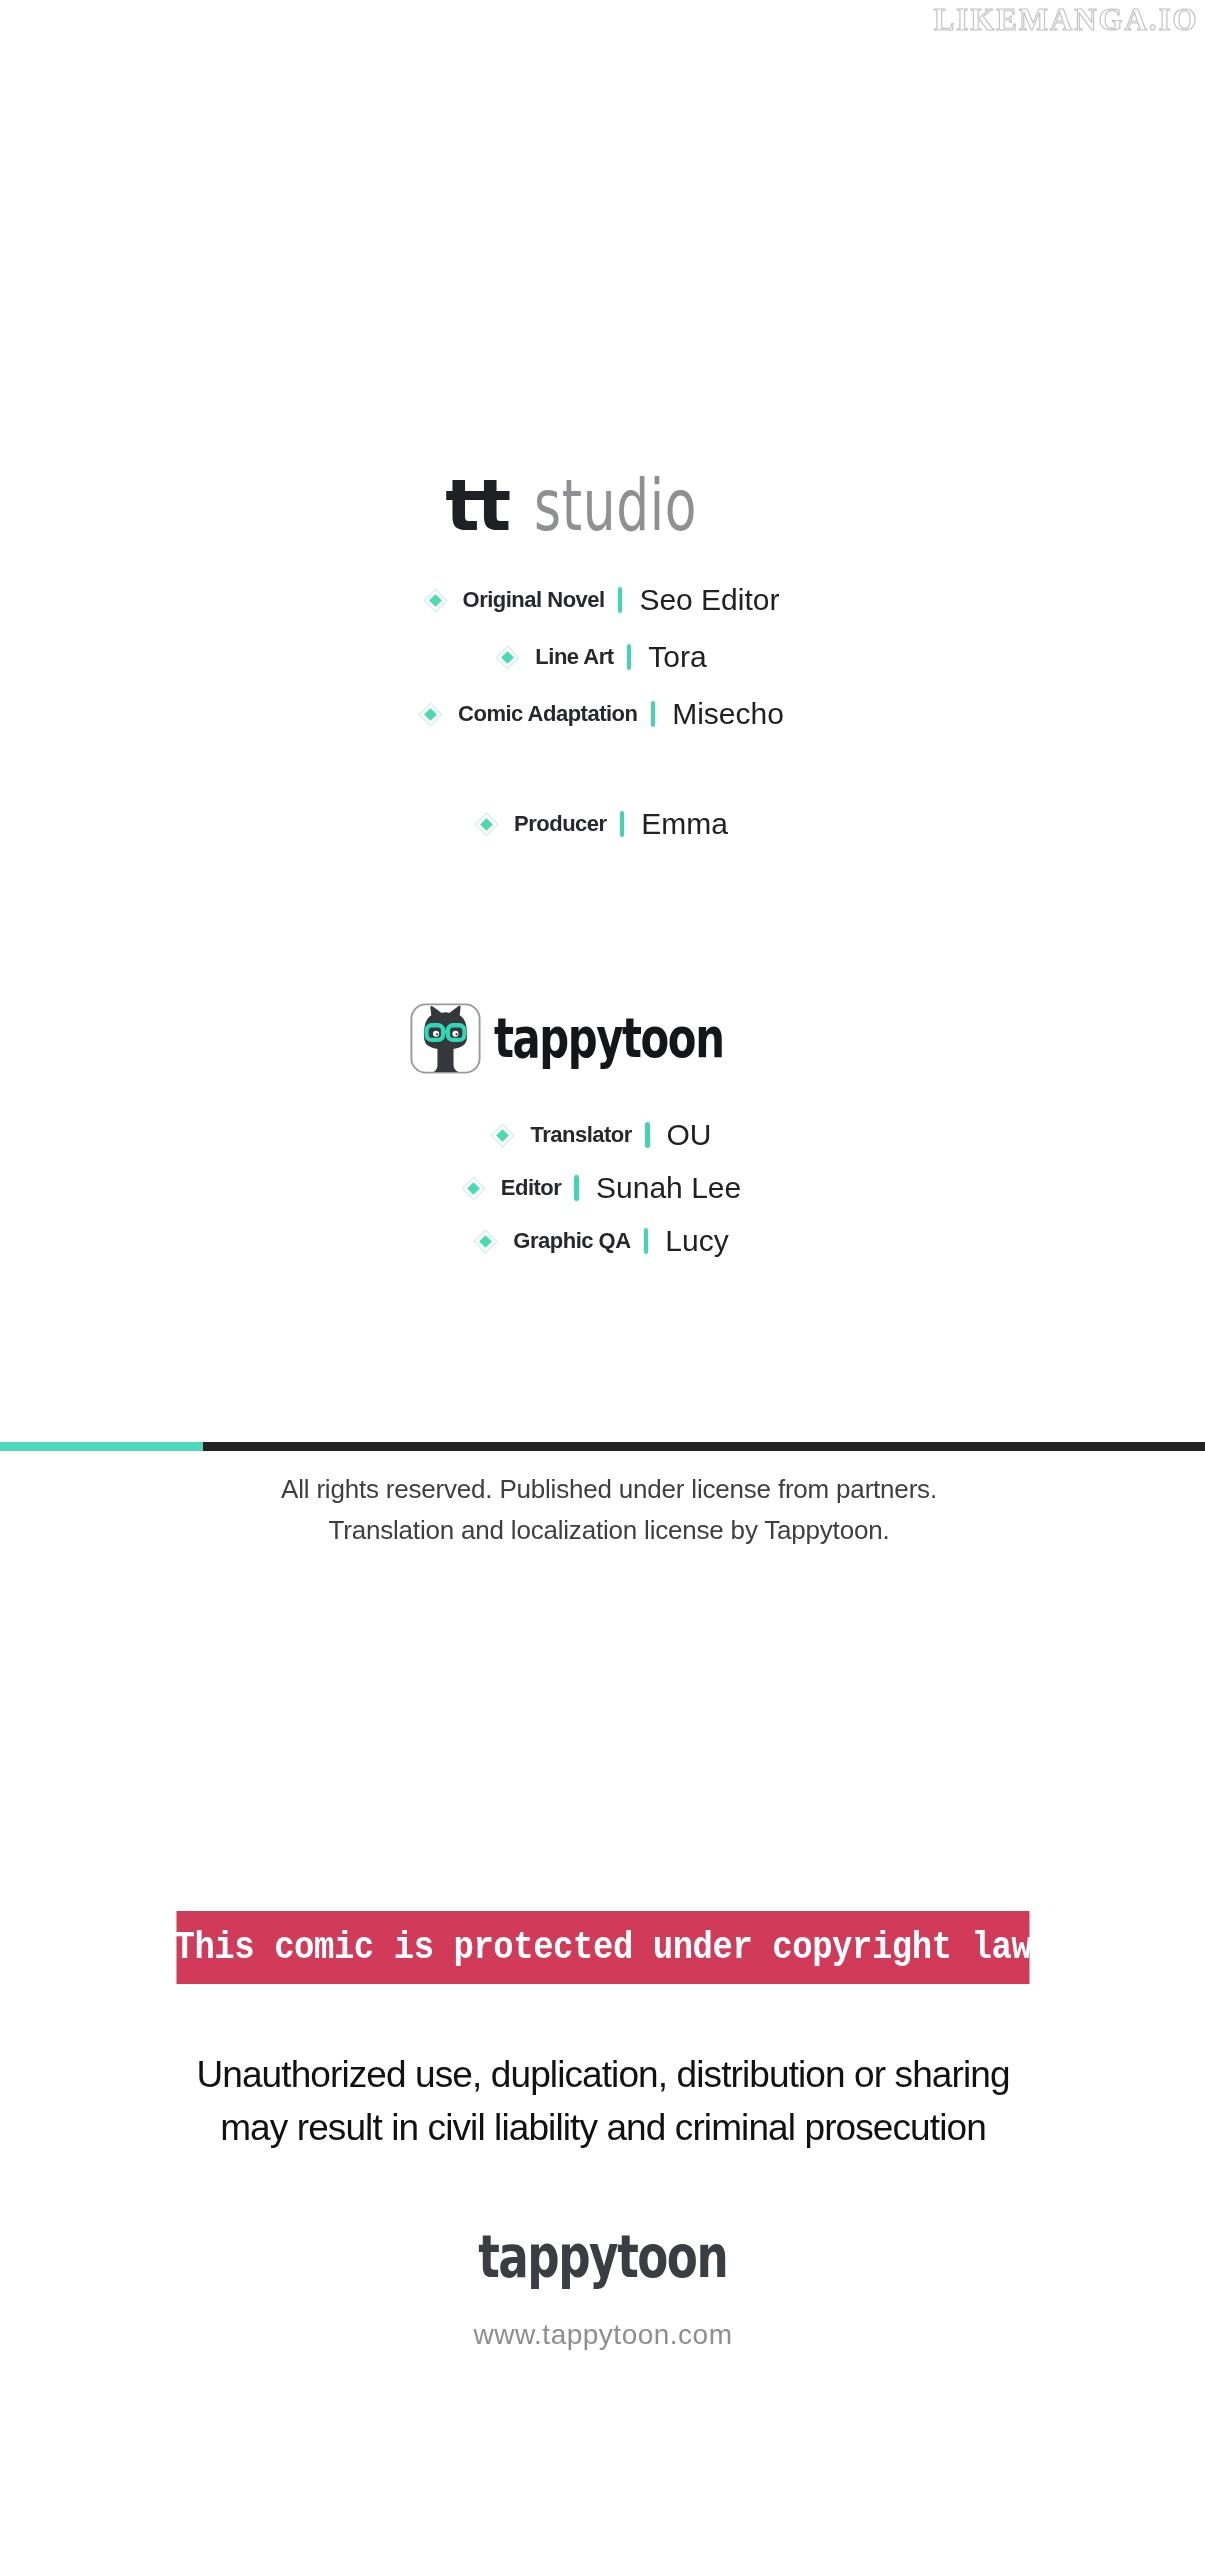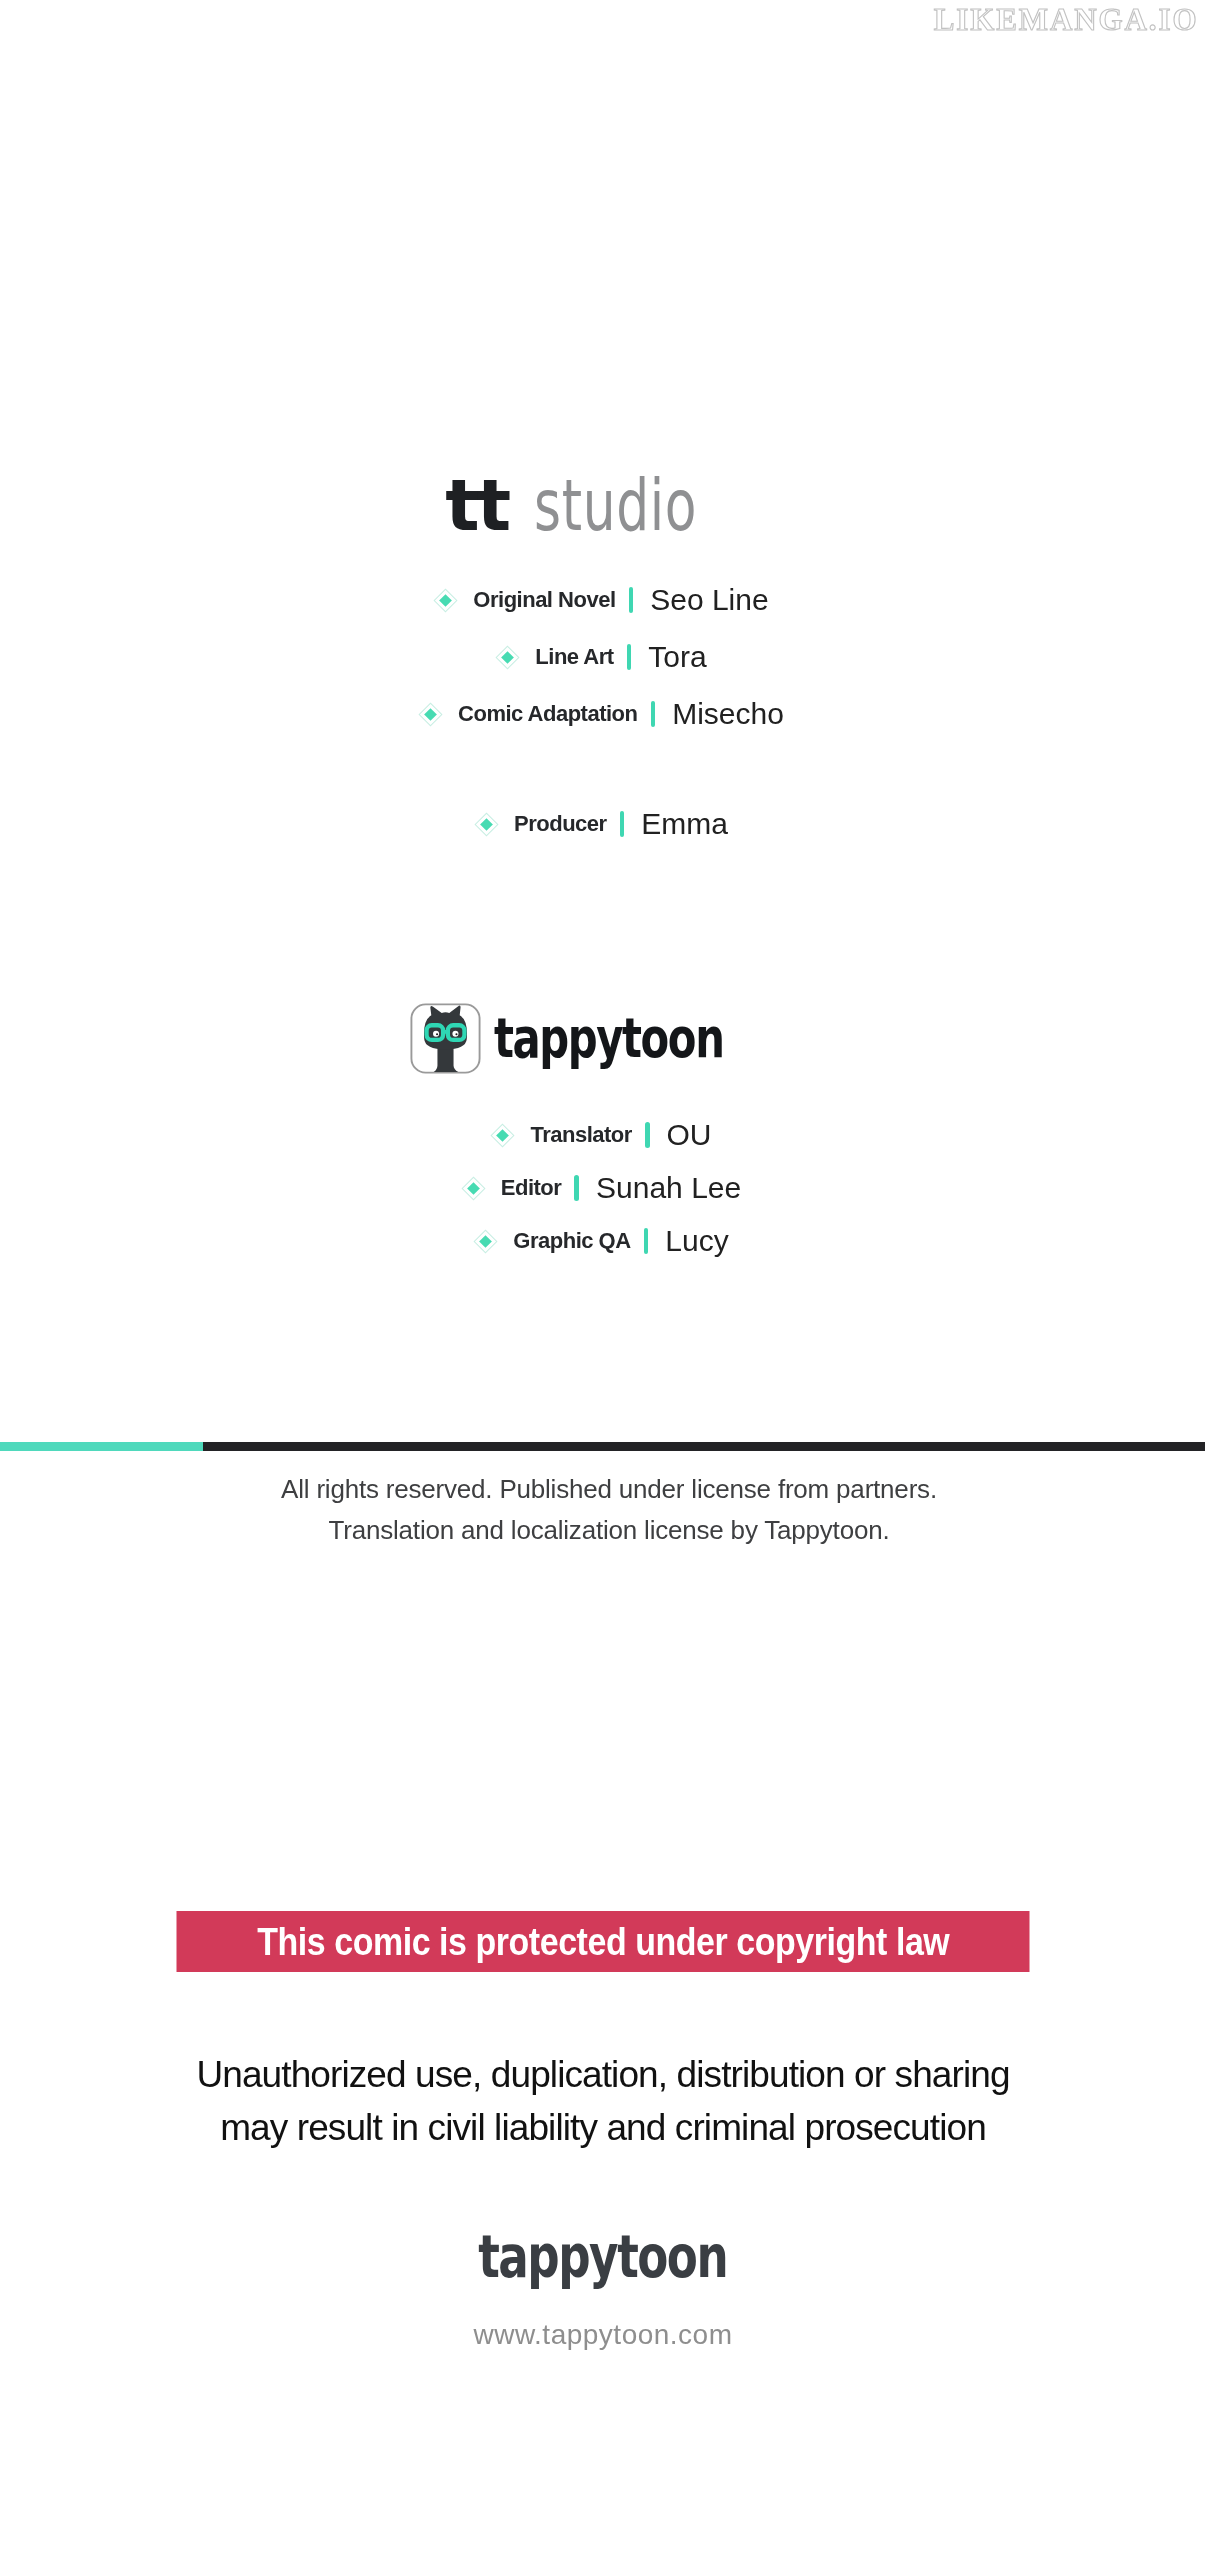--- a/index.html
+++ b/index.html
@@ -100,24 +100,25 @@
   .rights {
     position:absolute; top:1469px; left:0; right:0;
     text-align:center;
     font-size:26px; line-height:41px; font-weight:400;
     color:#3e3f41; letter-spacing:-0.2px;margin-left:12px;
   }
 
   
   .banner {
     position:absolute; top:1911px; left:50%; transform:translateX(-50%);
-    width:853px; height:61px;
+    width:853px; height:73px;
     background:#d23a59;
     display:flex; align-items:center; justify-content:center;
     white-space:nowrap;
+    font-family:Liberation Mono, monospace;
   }
   .banner span {
     color:#ffffff; font-size:39px; font-weight:700; letter-spacing:-0.5px;
     display:inline-block; transform:scaleX(0.87);
   }
 
   
   .warning {
     position:absolute; top:2048px; left:0; right:0;
     text-align:center;
@@ -152,21 +153,21 @@
   <div class="studio-logo">
     <span class="tt">tt</span>
     <span class="studio">studio</span>
   </div>
 
   <div class="credit-group g1">
     <div class="credit-row">
       <span class="diamond"></span>
       <span class="credit-label">Original Novel</span>
       <span class="credit-sep"></span>
-      <span class="credit-name">Seo Line</span>
+      <span class="credit-name">Seo Editor</span>
     </div>
     <div class="credit-row">
       <span class="diamond"></span>
       <span class="credit-label">Line Art</span>
       <span class="credit-sep"></span>
       <span class="credit-name">Tora</span>
     </div>
     <div class="credit-row">
       <span class="diamond"></span>
       <span class="credit-label">Comic Adaptation</span>

